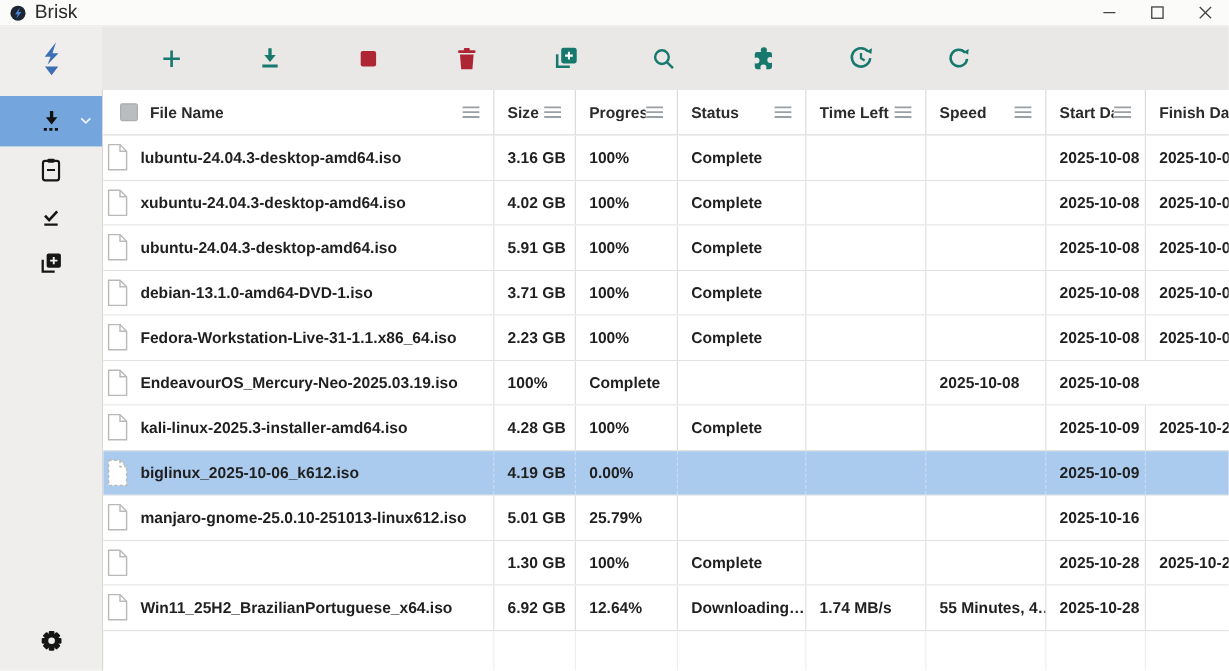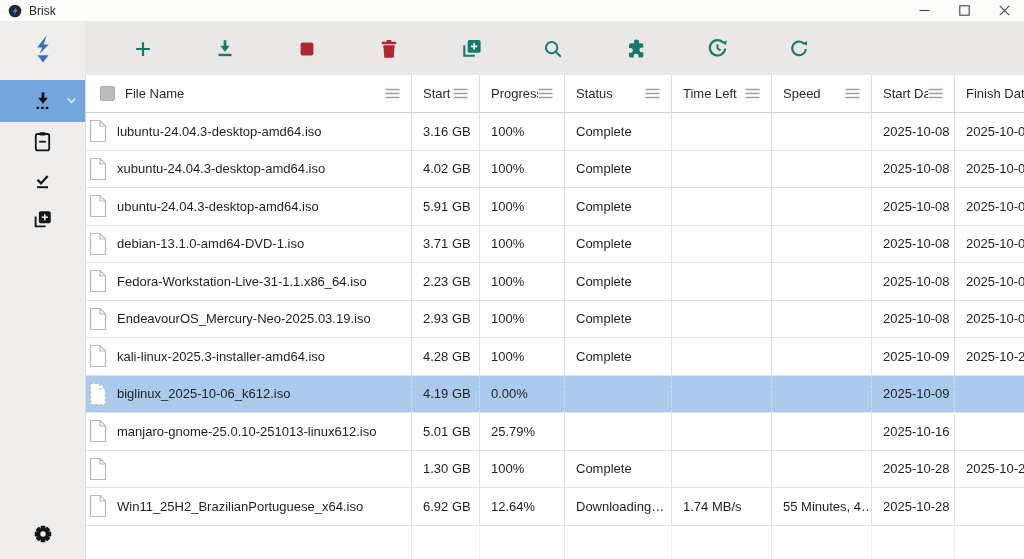--- a/index.html
+++ b/index.html
@@ -9,36 +9,36 @@
     background: #ffffff;
     color: #1e1e1e;
     -webkit-font-smoothing: antialiased;
   }
   
   .titlebar {
     height: 22px; background: #fbfbfa; display: flex; align-items: center;
     border-bottom: 1px solid #ececea;
   }
   .app-icon { margin-left: 8px; display: flex; }
-  .title-text { font-size: 12px; color: #2a2a2a; margin-left: 7px; }
+  .title-text { font-size: 16px; color: #2a2a2a; margin-left: 7px; }
   .win-controls { margin-left: auto; display: flex; height: 100%; }
   .win-btn { width: 40px; height: 100%; display: flex; align-items: center; justify-content: center; }
   .win-btn svg { display: block; }
 
   
   .toolbar-row { height: 53px; display: flex; }
   .logo-cell { width: 85px; background: #efeeec; display: flex; align-items: center; justify-content: center; }
   .toolbar {
     flex: 1; background: #e9e8e6; display: flex; align-items: center;
     padding-left: 46px; gap: 58px;
   }
   .tool-btn { width: 24px; height: 24px; display: flex; align-items: center; justify-content: center; }
 
   
-  .main { display: flex; height: 484px; }
+  .main { display: flex; height: 484px; font-weight: bold; }
   .sidebar {
     width: 85px; background: #efeeec; display: flex; flex-direction: column;
     padding-top: 5px;
   }
   .side-item { height: 39px; display: flex; align-items: center; justify-content: center; position: relative; }
   .side-item.selected { height: 42px; background: #74a5dc; }
   .side-item.selected .chev { position: absolute; right: 7px; top: 14px; }
   .side-spacer { flex: 1; }
   .side-item.gear-item { margin-bottom: 6px; }
 
@@ -240,21 +240,21 @@
       <div class="h-cell first">
         <span class="checkbox"></span>
         <span class="h-label">File Name</span>
         <span class="menu">
           <svg width="15" height="11" viewBox="0 0 15 11">
               <path d="M0.5 1.5h14M0.5 5.5h14M0.5 9.5h14" stroke="#9aa0a4" stroke-width="1.5"></path>
             </svg>
         </span>
       </div>
       <div class="h-cell">
-        <span class="h-label">Start</span>
+        <span class="h-label">Size</span>
         <span class="menu">
             <svg width="15" height="11" viewBox="0 0 15 11">
               <path d="M0.5 1.5h14M0.5 5.5h14M0.5 9.5h14" stroke="#9aa0a4" stroke-width="1.5"></path>
             </svg>
           </span>
       </div>
       <div class="h-cell">
         <span class="h-label">Progress</span>
         <span class="menu">
             <svg width="15" height="11" viewBox="0 0 15 11">
@@ -451,23 +451,20 @@
           </div>
   </div>
         <div class="grid-row row">
     <div class="cell name-cell">
       <svg class="file-icon" width="20" height="24" viewBox="0 0 20 24">
         <path d="M2.5 1.5h9.5l5.5 5.5v15.5h-15z" fill="#ffffff" stroke="#b9b9b7" stroke-width="1.2"></path>
         <path d="M12 1.5v5.5h5.5" fill="none" stroke="#b9b9b7" stroke-width="1.2"></path>
       </svg>
       <span>EndeavourOS_Mercury-Neo-2025.03.19.iso</span>
     </div>
-    <div class="cell">
-            <span>2.93 GB</span>
-          </div>
     <div class="cell">
             <span>100%</span>
           </div>
     <div class="cell">
             <span>Complete</span>
           </div>
     <div class="cell">
             <span></span>
           </div>
     <div class="cell">

